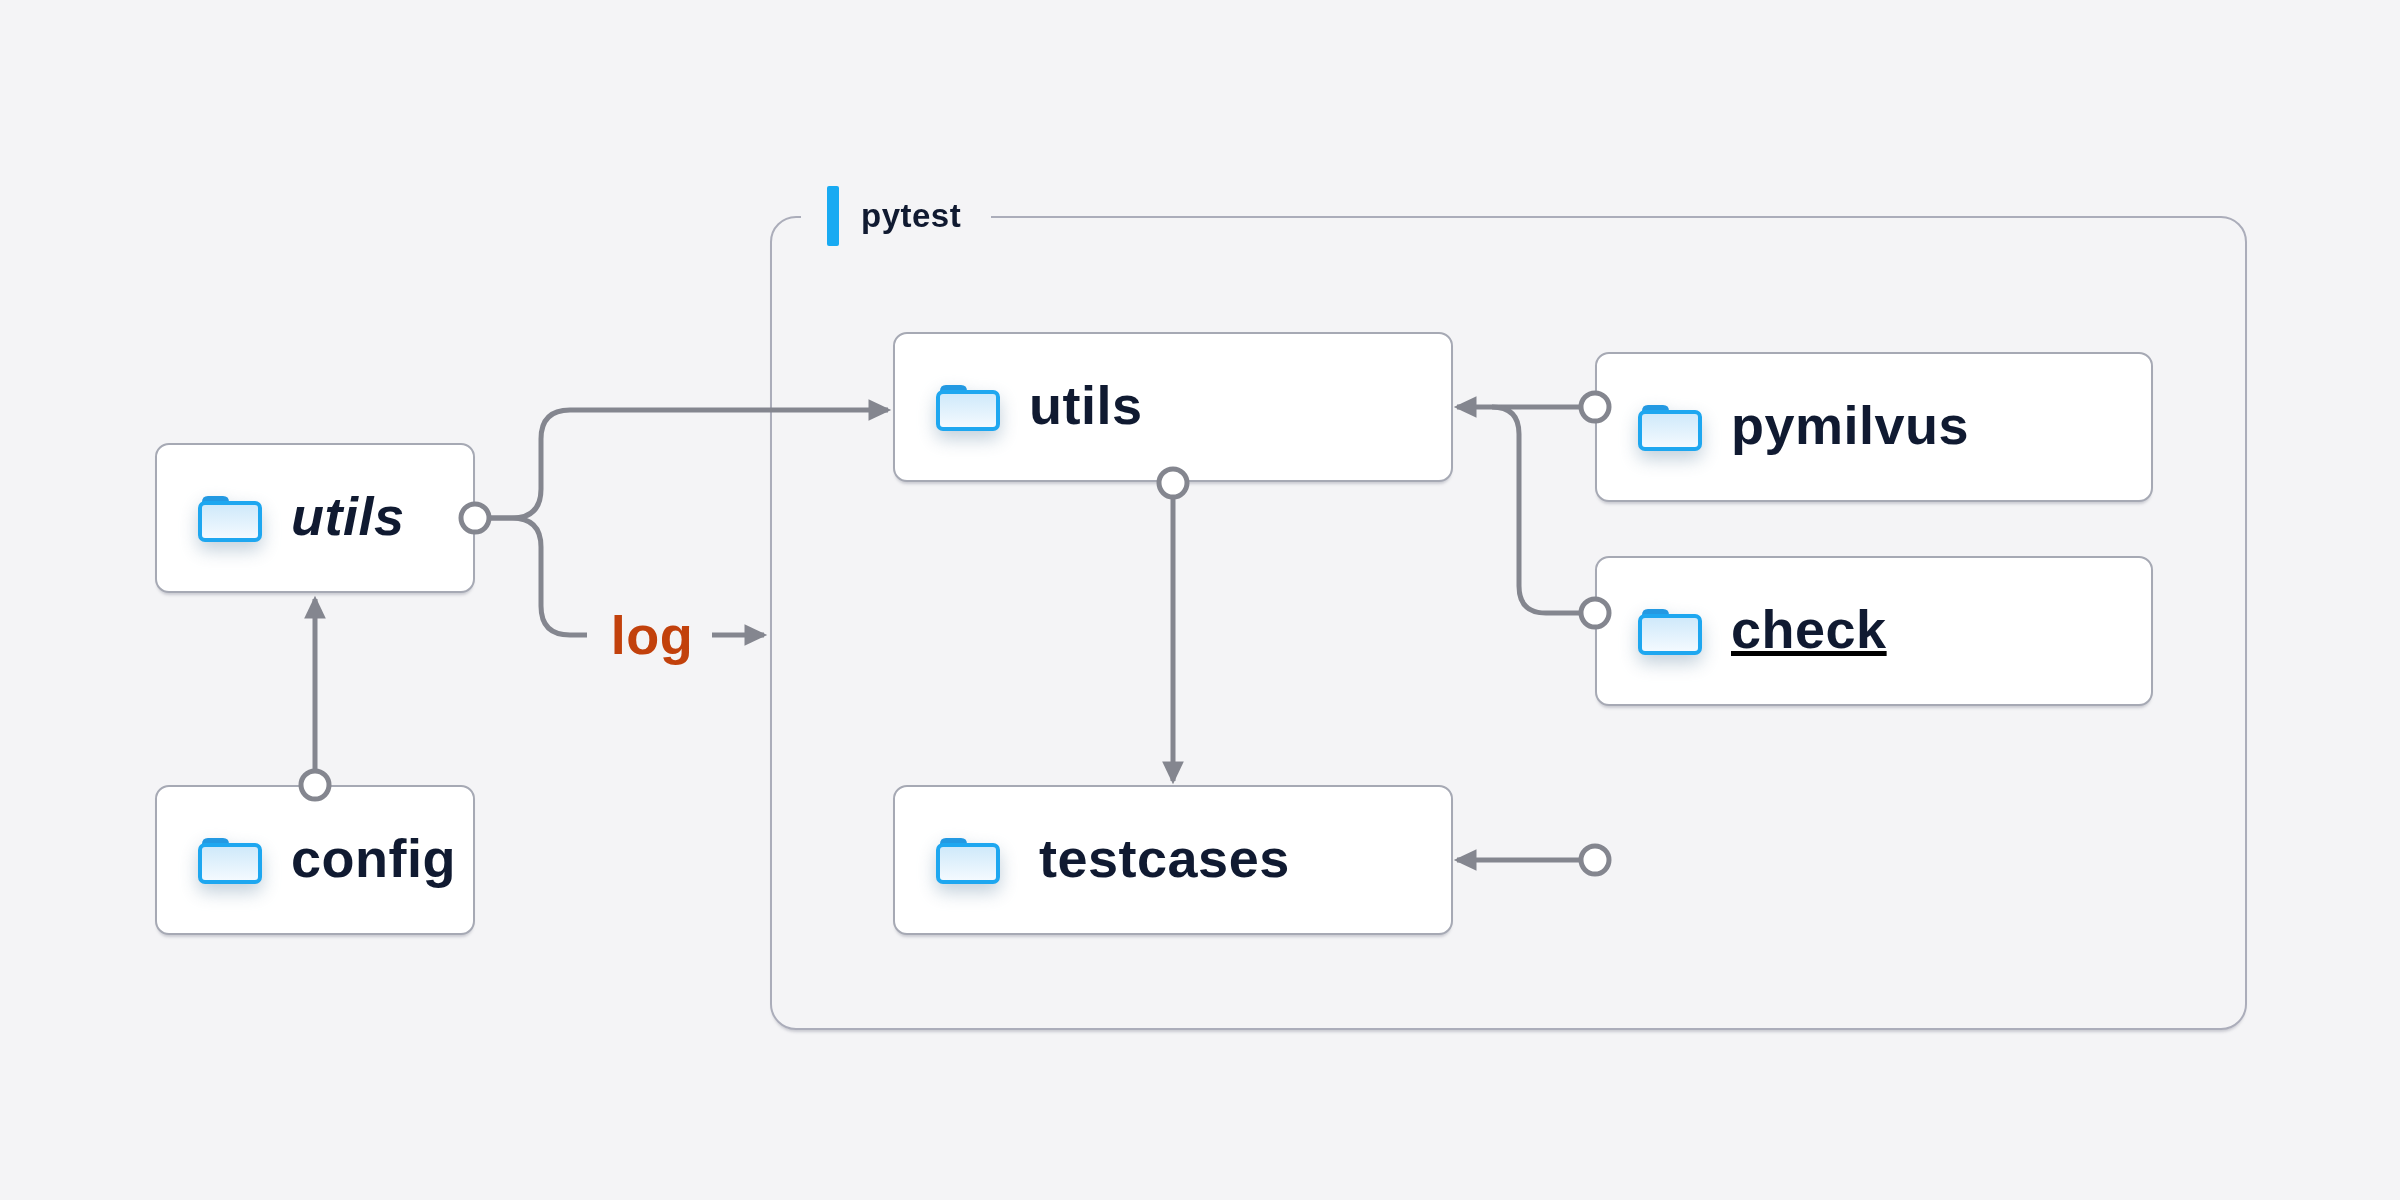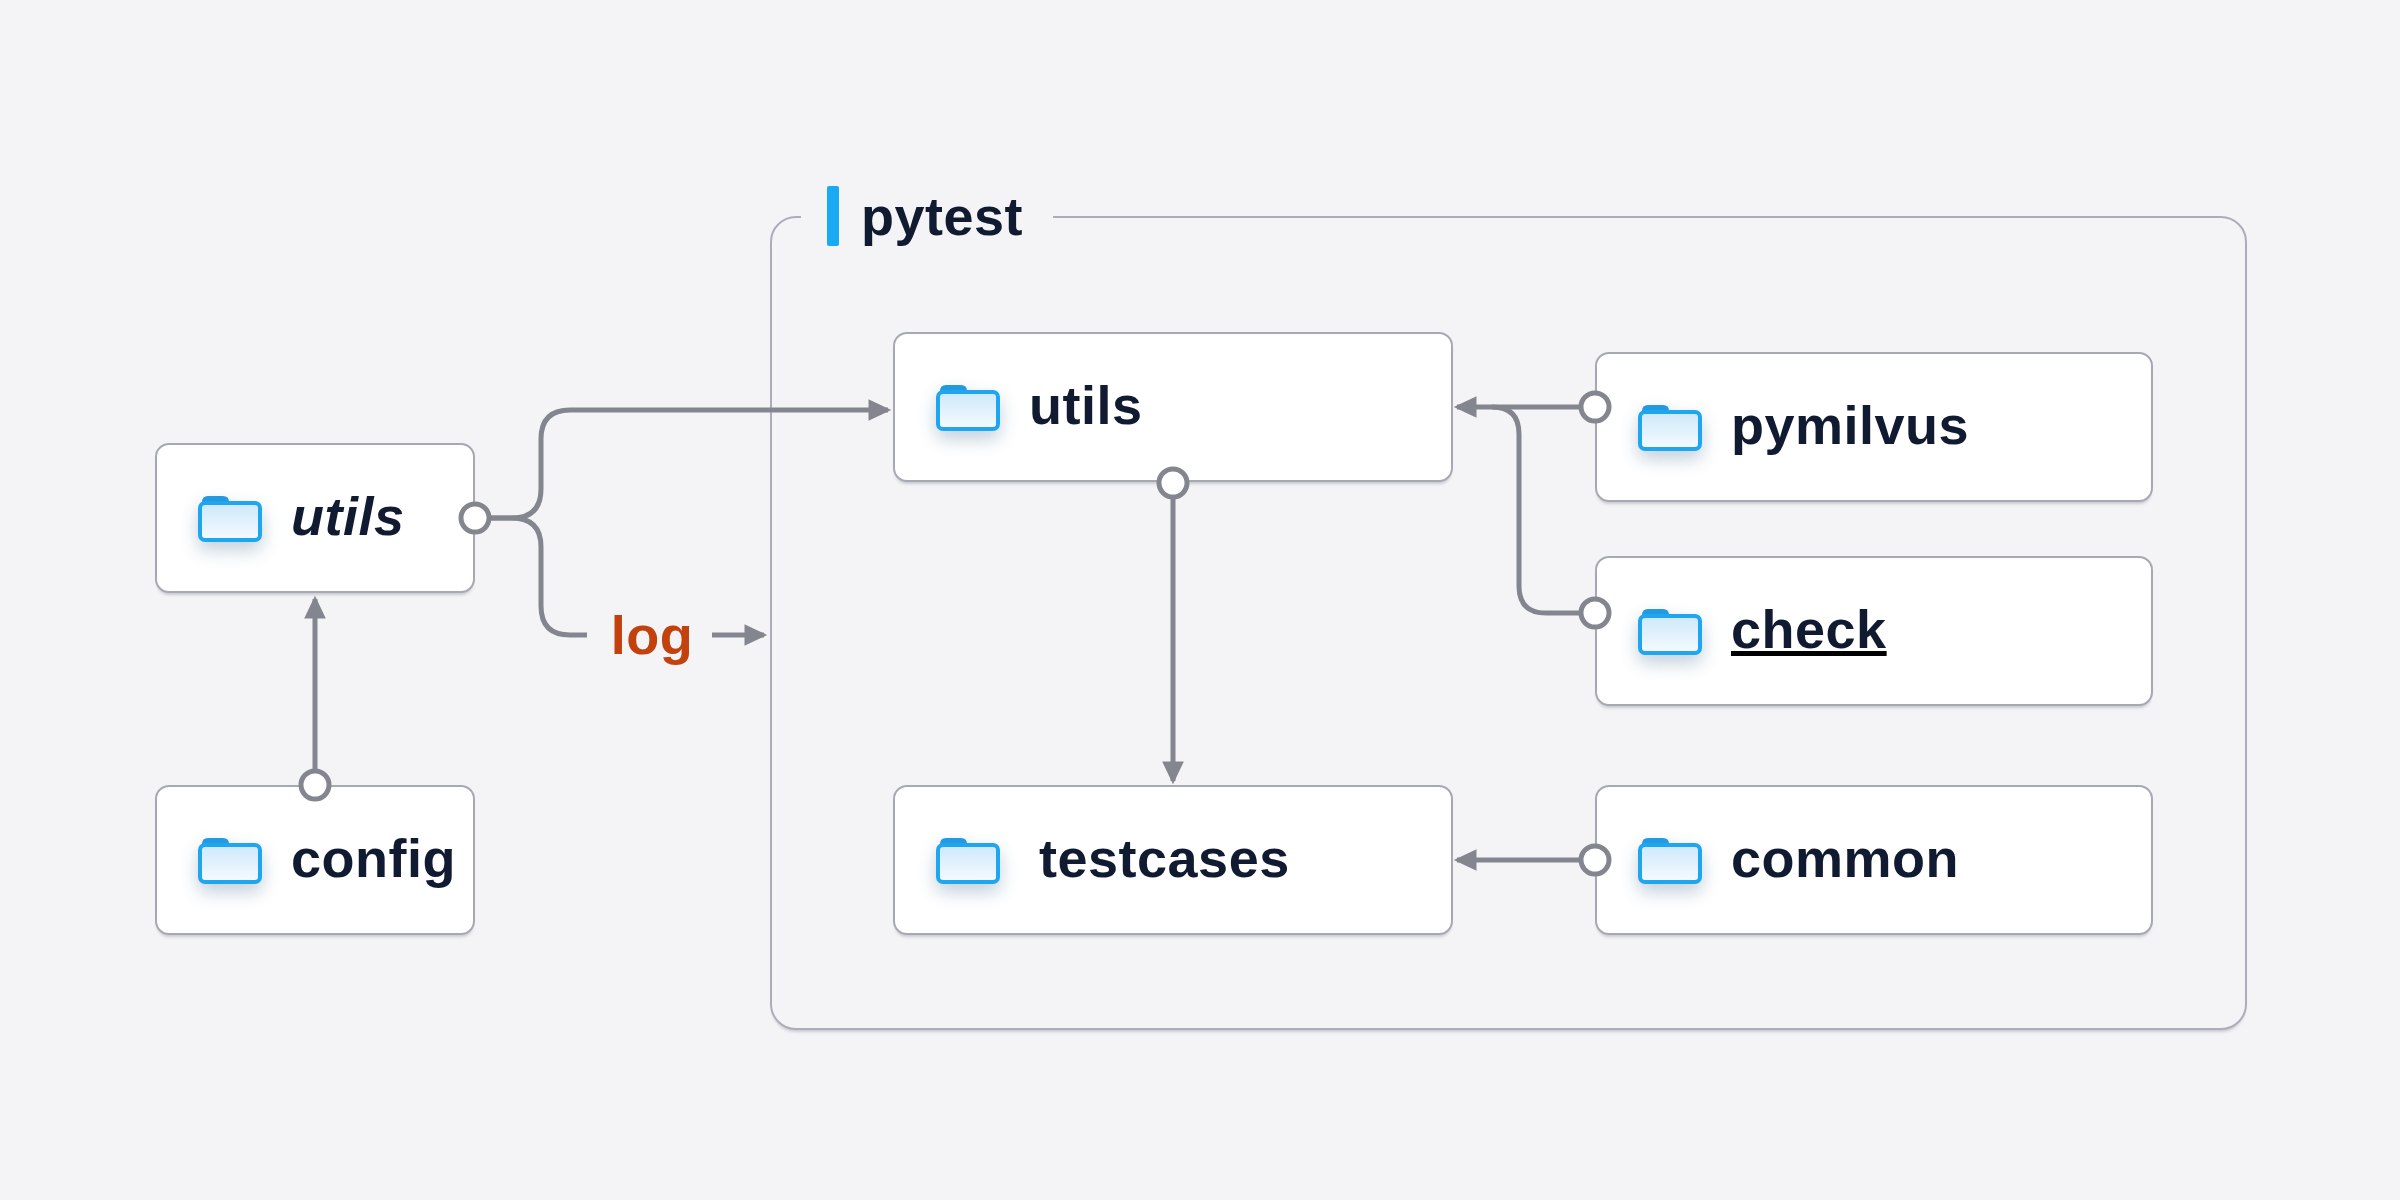--- a/index.html
+++ b/index.html
@@ -36,21 +36,21 @@
     padding: 0 30px 0 26px;
     background: #f4f4f6;
     z-index: 2;
   }
   .group-label .bar {
     width: 12px; height: 60px;
     background: #18aaf2;
     border-radius: 2px;
   }
   .group-label .label-text {
-    font-size: 54px;
+    font-size: 33px;
     font-weight: 700;
     color: #101a31;
     letter-spacing: 0.5px;
   }
   
   .node {
     position: absolute;
     background: #ffffff;
     border: 2px solid #a6a9b4;
     border-radius: 14px;
@@ -164,27 +164,20 @@
   </div>
 
   <div class="node" id="node-testcases">
     <svg class="folder-icon-svg" width="66" height="50" viewBox="0 0 66 50">
       <path d="M5 14 L5 9 Q5 3 11 3 L26 3 Q32 3 32 9 L32 14 Z" fill="#2399e2"></path>
       <rect x="3" y="10" width="60" height="37" rx="5" fill="url(#folderFill)" stroke="#1ea7f0" stroke-width="4"></rect>
     </svg>
     <span class="node-label">testcases</span>
   </div>
 
-  <div class="node" id="node-common">
-    <svg class="folder-icon-svg" width="66" height="50" viewBox="0 0 66 50">
-      <path d="M5 14 L5 9 Q5 3 11 3 L26 3 Q32 3 32 9 L32 14 Z" fill="#2399e2"></path>
-      <rect x="3" y="10" width="60" height="37" rx="5" fill="url(#folderFill)" stroke="#1ea7f0" stroke-width="4"></rect>
-    </svg>
-    <span class="node-label">common</span>
-  </div>
 
   <div class="edge-label">log</div>
 
   <svg id="edges-overlay" viewBox="0 0 2400 1200">
     <defs>
       <marker id="arrow" viewBox="0 0 24 24" markerWidth="26" markerHeight="26" markerUnits="userSpaceOnUse" refX="20" refY="12" orient="auto">
         <path d="M2 2 L23 12 L2 22 Z" fill="#84868f"></path>
       </marker>
     </defs>
 

